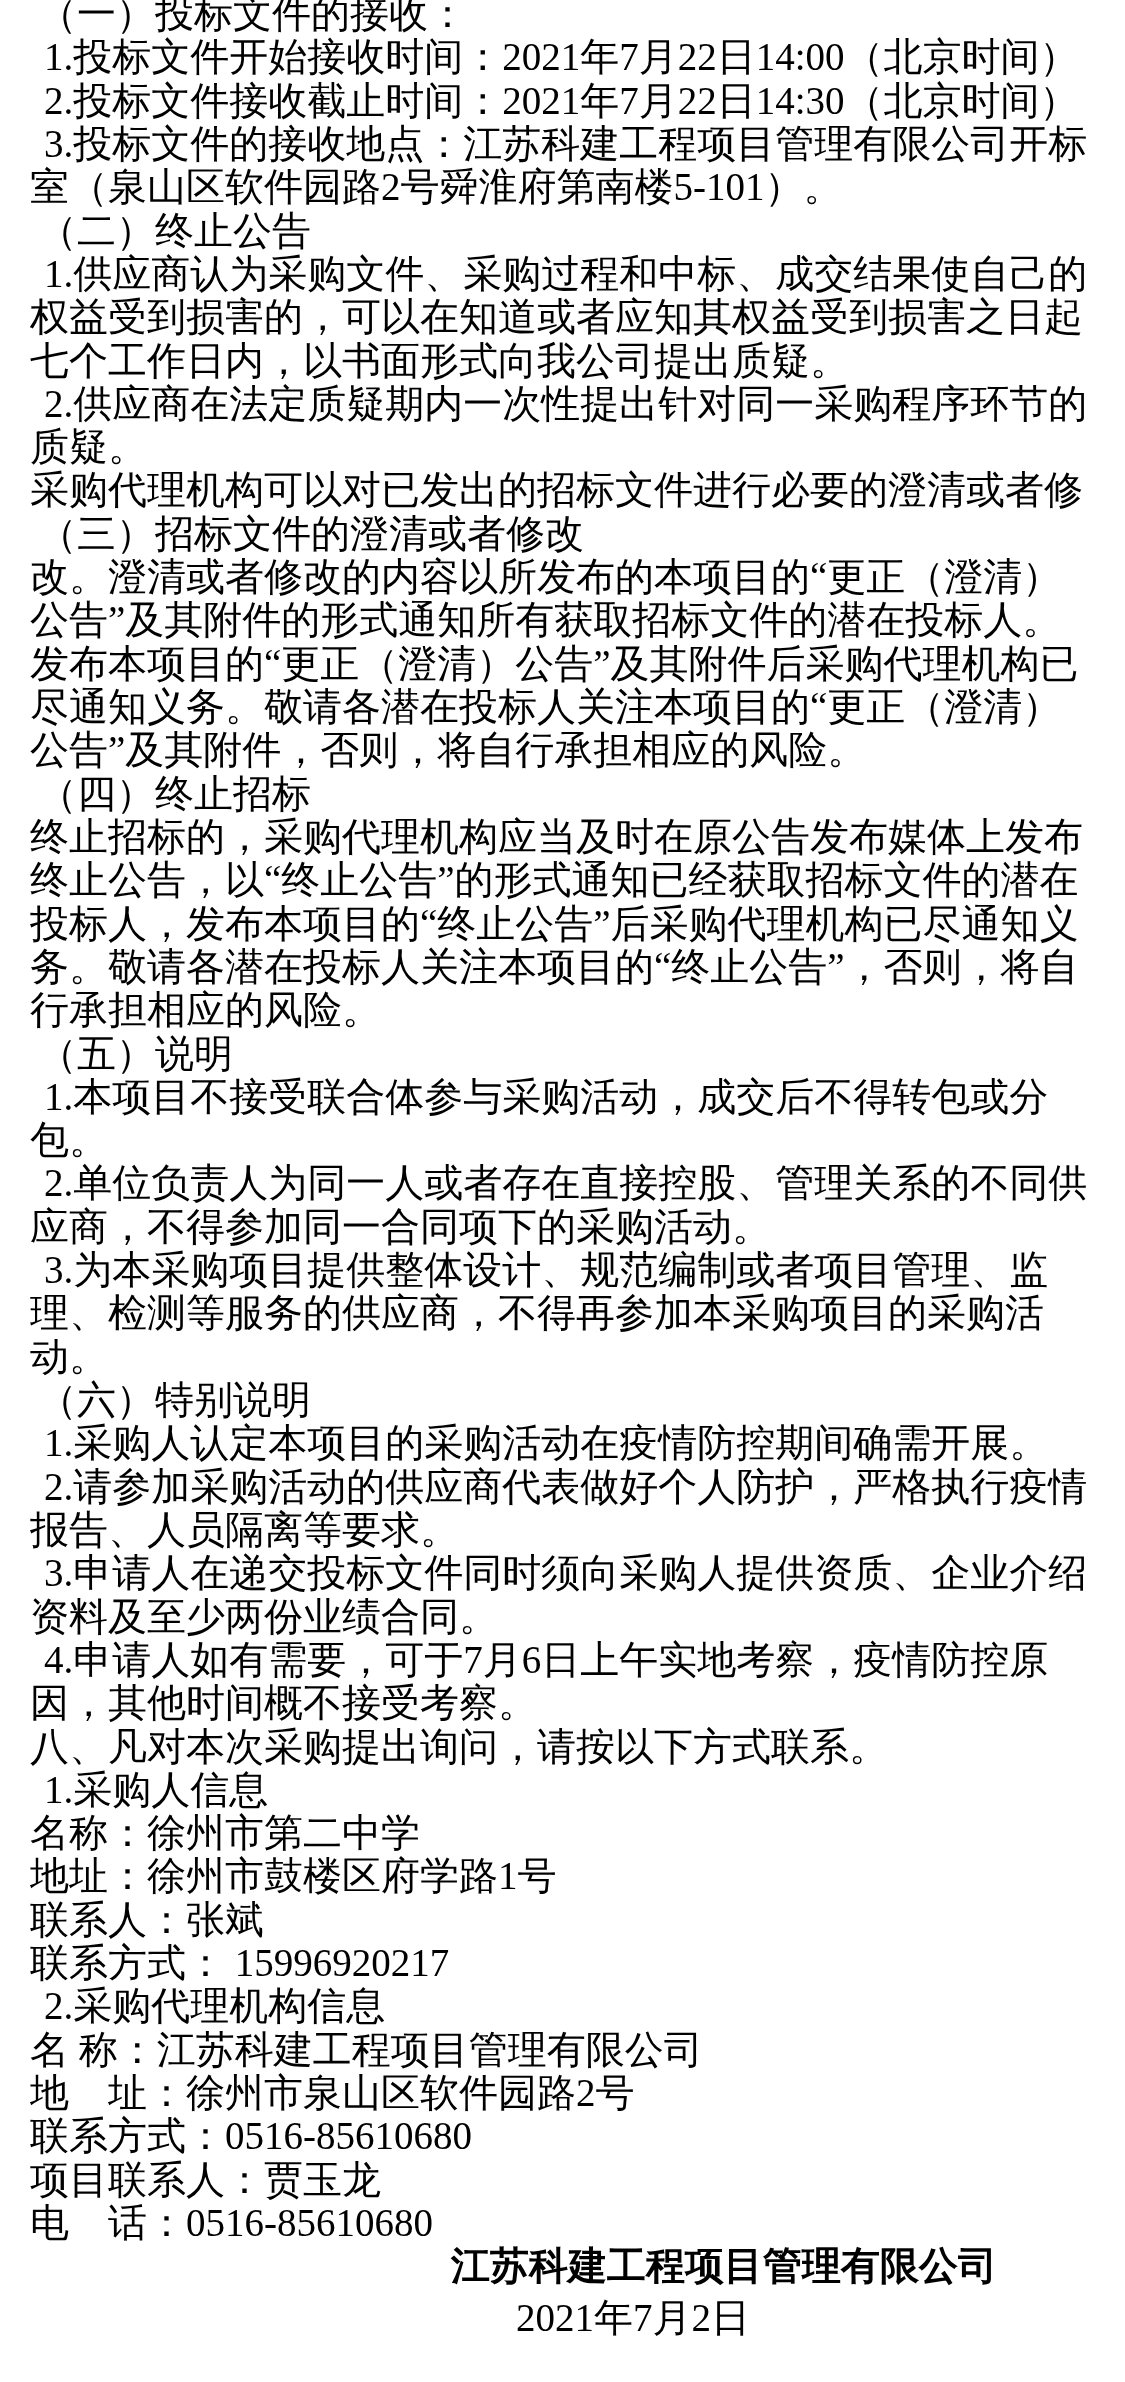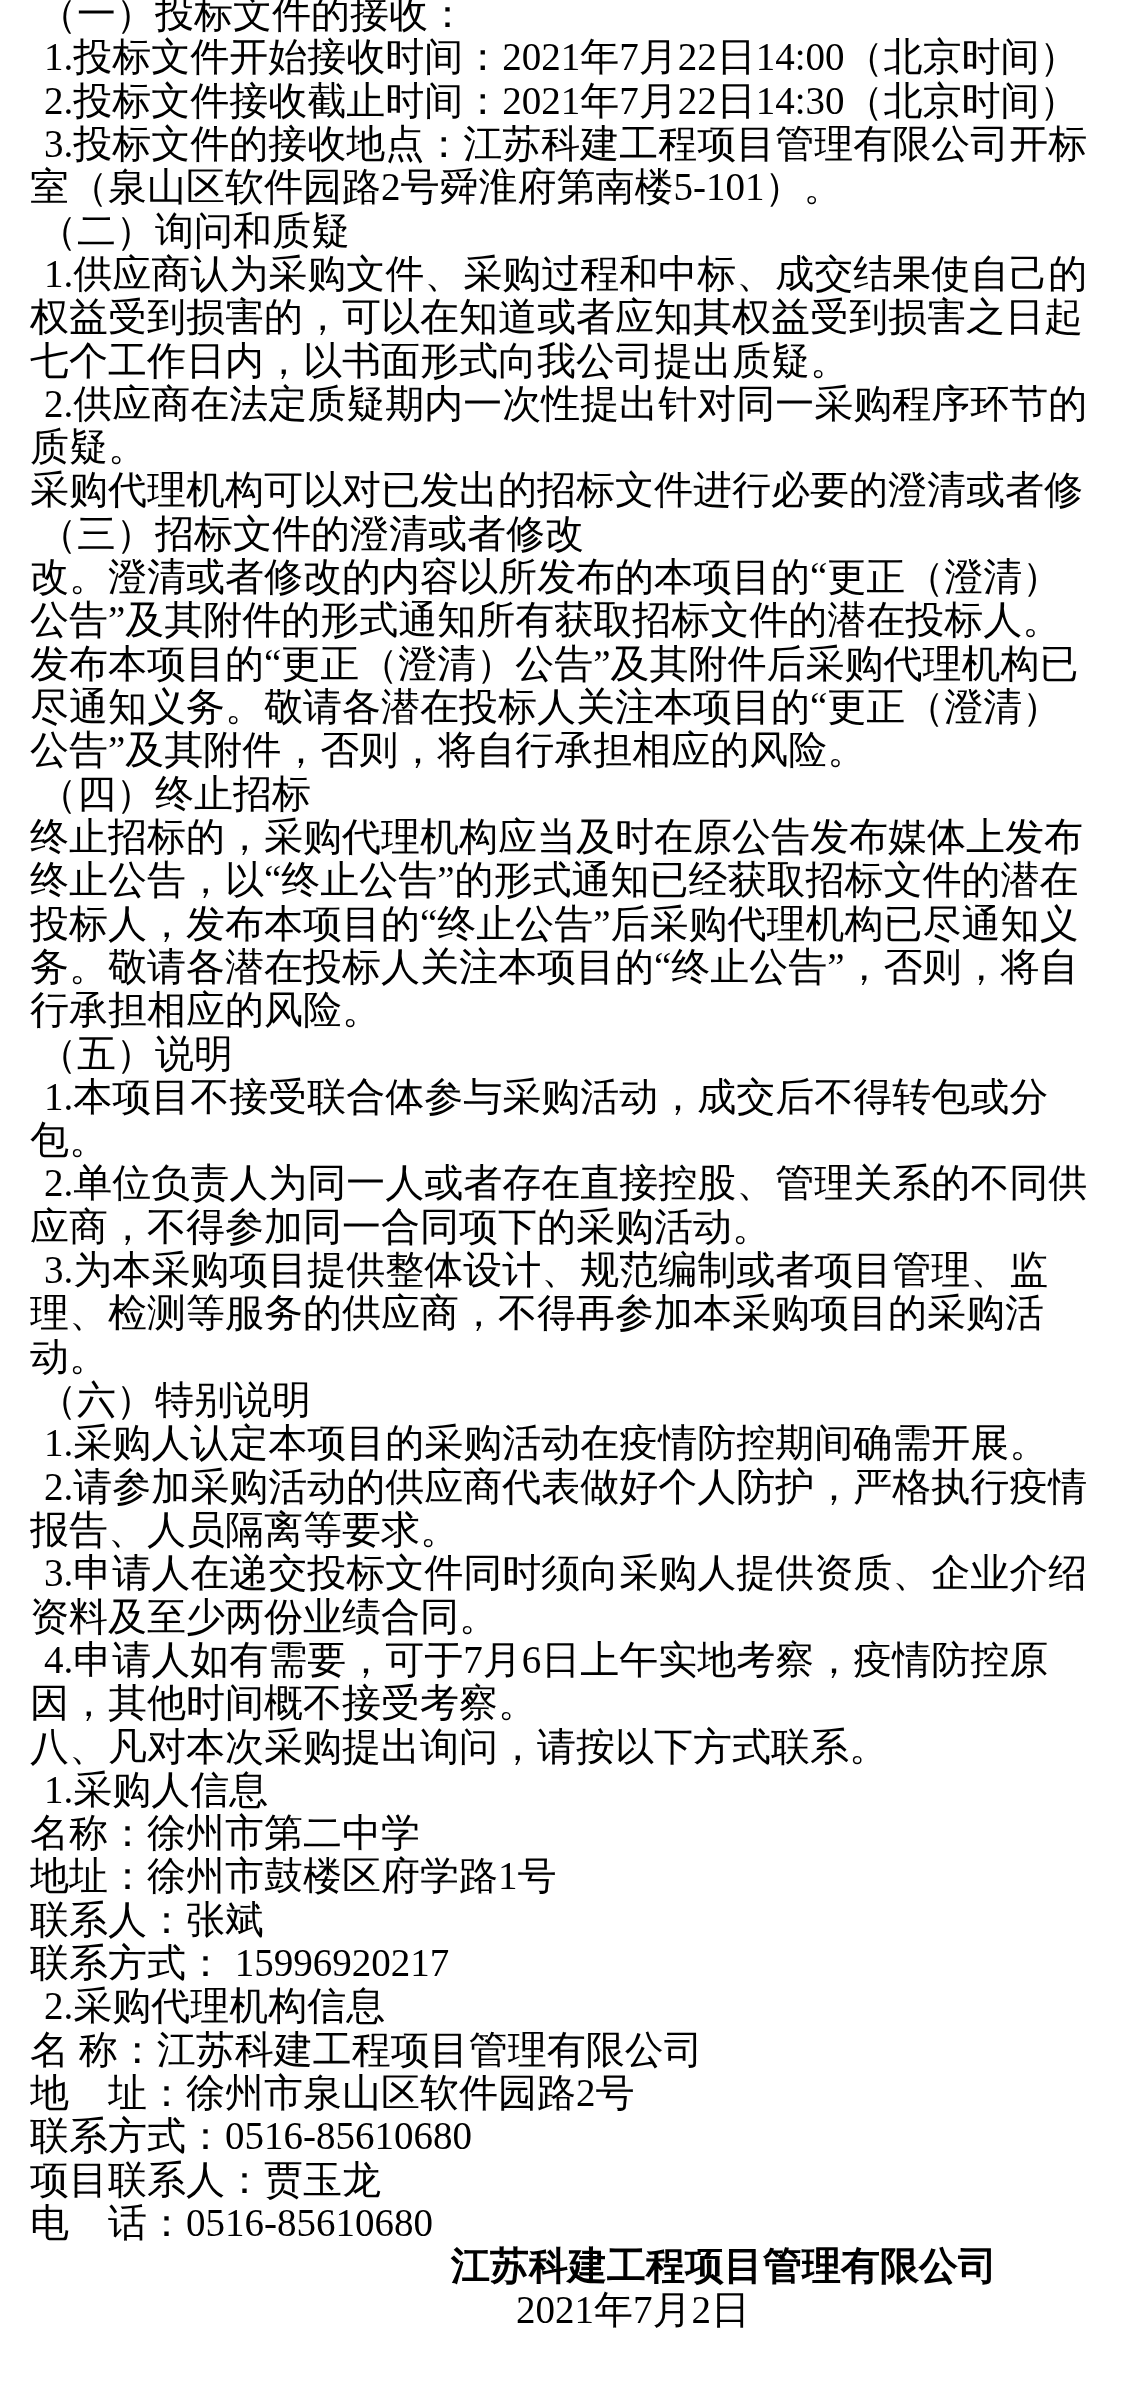--- a/index.html
+++ b/index.html
@@ -21,33 +21,33 @@
   .doc-body {
     margin-top: -8px;
   }
   .line {
     white-space: pre;
   }
   .line.num       { padding-left: 9px; margin-left: 35px;  }
   .line.body      { padding-left: 30px; }
   .line.heading   { padding-left: 38px; }
   .line.signature { padding-left: 451px; font-weight: bold; }
-  .line.date      { padding-left: 516px; }
+  .line.date      { padding-left: 516px; margin-top: 8px; }
 </style>
 </head>
 <body>
 
 <div class="doc">
   <div class="doc-body" id="doc-body">
       <div class="line heading">（一）投标文件的接收：</div>
       <div class="line num">1.投标文件开始接收时间：2021年7月22日14:00（北京时间）</div>
       <div class="line num">2.投标文件接收截止时间：2021年7月22日14:30（北京时间）</div>
       <div class="line num">3.投标文件的接收地点：江苏科建工程项目管理有限公司开标</div>
       <div class="line body">室（泉山区软件园路2号舜淮府第南楼5-101）。</div>
-      <div class="line heading">（二）询问和质疑</div>
+      <div class="line heading">（二）终止公告</div>
       <div class="line num">1.供应商认为采购文件、采购过程和中标、成交结果使自己的</div>
       <div class="line body">权益受到损害的，可以在知道或者应知其权益受到损害之日起</div>
       <div class="line body">七个工作日内，以书面形式向我公司提出质疑。</div>
       <div class="line num">2.供应商在法定质疑期内一次性提出针对同一采购程序环节的</div>
       <div class="line body">质疑。</div>
       <div class="line body">采购代理机构可以对已发出的招标文件进行必要的澄清或者修</div>
       <div class="line heading">（三）招标文件的澄清或者修改</div>
       <div class="line body">改。澄清或者修改的内容以所发布的本项目的“更正（澄清）</div>
       <div class="line body">公告”及其附件的形式通知所有获取招标文件的潜在投标人。</div>
       <div class="line body">发布本项目的“更正（澄清）公告”及其附件后采购代理机构已</div>

